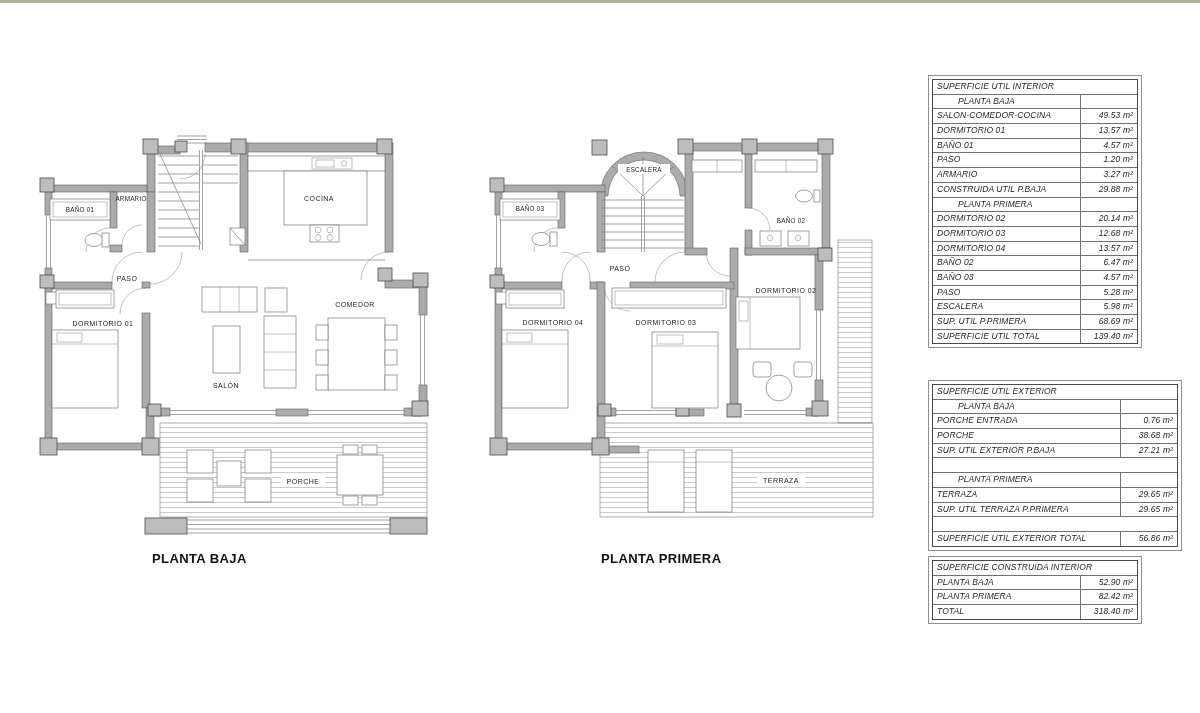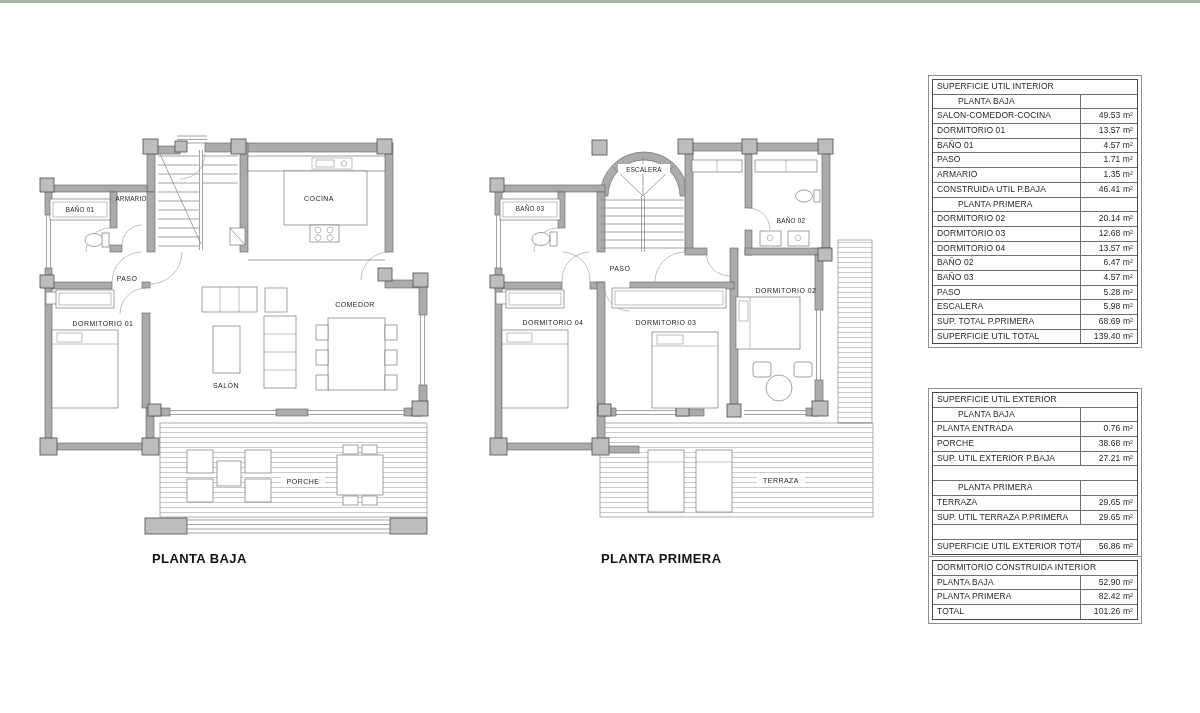--- a/index.html
+++ b/index.html
@@ -13,21 +13,21 @@
   .wall{fill:#ababab;stroke:#5f5f5f;stroke-width:.6;}
   .post{fill:#bdbdbd;stroke:#4c4c4c;stroke-width:.8;}
   .fur{fill:#ffffff;stroke:#787878;stroke-width:.7;}
   .fur2{fill:none;stroke:#8c8c8c;stroke-width:.55;}
   .tl{stroke:#7c7c7c;stroke-width:.7;fill:none;}
   .arc{fill:none;stroke:#979797;stroke-width:.6;}
   .deckrect{fill:url(#deckp);stroke:#8a8a8a;stroke-width:.7;}
   .mask{fill:#fff;}
   .plan-title{position:absolute;font-weight:bold;font-size:13px;letter-spacing:.4px;color:#111;white-space:nowrap;}
   .tframe{position:absolute;border:1px solid #909090;background:#fff;padding:3px;box-sizing:border-box;}
-  .tbl{border:1px solid #4a4a4a;}
+  .tbl{border:1px solid #4a4a4a;font-style:italic;}
   .srow{display:flex;height:13.7px;line-height:13.8px;border-bottom:1px solid #707070;font-size:8.5px;color:#1f1f1f;letter-spacing:.1px;}
   .srow:last-child{border-bottom:none;}
   .srow .lbl{flex:1;padding-left:4px;white-space:nowrap;overflow:hidden;}
   .srow.sub .lbl{padding-left:25px;}
   .srow .val{width:57px;border-left:1px solid #707070;text-align:right;padding-right:4px;box-sizing:border-box;}
 </style>
 </head>
 <body>
 
 <div id="canvas">
@@ -343,29 +343,29 @@
         <div class="srow item">
           <div class="lbl">DORMITORIO 01</div>
           <div class="val">13.57 m²</div>
         </div>
         <div class="srow item">
           <div class="lbl">BAÑO 01</div>
           <div class="val">4.57 m²</div>
         </div>
         <div class="srow item">
           <div class="lbl">PASO</div>
-          <div class="val">1.71 m²</div>
+          <div class="val">1.20 m²</div>
         </div>
         <div class="srow item">
           <div class="lbl">ARMARIO</div>
-          <div class="val">1.35 m²</div>
+          <div class="val">3.27 m²</div>
         </div>
         <div class="srow item">
           <div class="lbl">CONSTRUIDA UTIL P.BAJA</div>
-          <div class="val">46.41 m²</div>
+          <div class="val">29.88 m²</div>
         </div>
         <div class="srow sub">
           <div class="lbl">PLANTA PRIMERA</div>
           <div class="val"></div>
         </div>
         <div class="srow item">
           <div class="lbl">DORMITORIO 02</div>
           <div class="val">20.14 m²</div>
         </div>
         <div class="srow item">
@@ -386,40 +386,40 @@
         </div>
         <div class="srow item">
           <div class="lbl">PASO</div>
           <div class="val">5.28 m²</div>
         </div>
         <div class="srow item">
           <div class="lbl">ESCALERA</div>
           <div class="val">5.98 m²</div>
         </div>
         <div class="srow item">
-          <div class="lbl">SUP. TOTAL P.PRIMERA</div>
+          <div class="lbl">SUP. UTIL P.PRIMERA</div>
           <div class="val">68.69 m²</div>
         </div>
         <div class="srow item">
           <div class="lbl">SUPERFICIE UTIL TOTAL</div>
           <div class="val">139.40 m²</div>
         </div>
       </div>
     </div>
-  <div class="tframe" style="left: 928px; top: 388px; width: 214px;">
+  <div class="tframe" style="left: 928px; top: 380px; width: 254px;">
       <div class="tbl">
         <div class="srow header">
           <div class="lbl">SUPERFICIE UTIL EXTERIOR</div>
         </div>
         <div class="srow sub">
           <div class="lbl">PLANTA BAJA</div>
           <div class="val"></div>
         </div>
         <div class="srow item">
-          <div class="lbl">PLANTA ENTRADA</div>
+          <div class="lbl">PORCHE ENTRADA</div>
           <div class="val">0.76 m²</div>
         </div>
         <div class="srow item">
           <div class="lbl">PORCHE</div>
           <div class="val">38.68 m²</div>
         </div>
         <div class="srow item">
           <div class="lbl">SUP. UTIL EXTERIOR P.BAJA</div>
           <div class="val">27.21 m²</div>
         </div>
@@ -443,29 +443,29 @@
         </div>
         <div class="srow item">
           <div class="lbl">SUPERFICIE UTIL EXTERIOR TOTAL</div>
           <div class="val">56.86 m²</div>
         </div>
       </div>
     </div>
   <div class="tframe" style="left: 928px; top: 556px; width: 214px;">
       <div class="tbl">
         <div class="srow header">
-          <div class="lbl">DORMITORIO CONSTRUIDA INTERIOR</div>
+          <div class="lbl">SUPERFICIE CONSTRUIDA INTERIOR</div>
         </div>
         <div class="srow item">
           <div class="lbl">PLANTA BAJA</div>
           <div class="val">52.90 m²</div>
         </div>
         <div class="srow item">
           <div class="lbl">PLANTA PRIMERA</div>
           <div class="val">82.42 m²</div>
         </div>
         <div class="srow item">
           <div class="lbl">TOTAL</div>
-          <div class="val">101.26 m²</div>
+          <div class="val">318.40 m²</div>
         </div>
       </div>
     </div>
 </div>
 
 </body></html>

